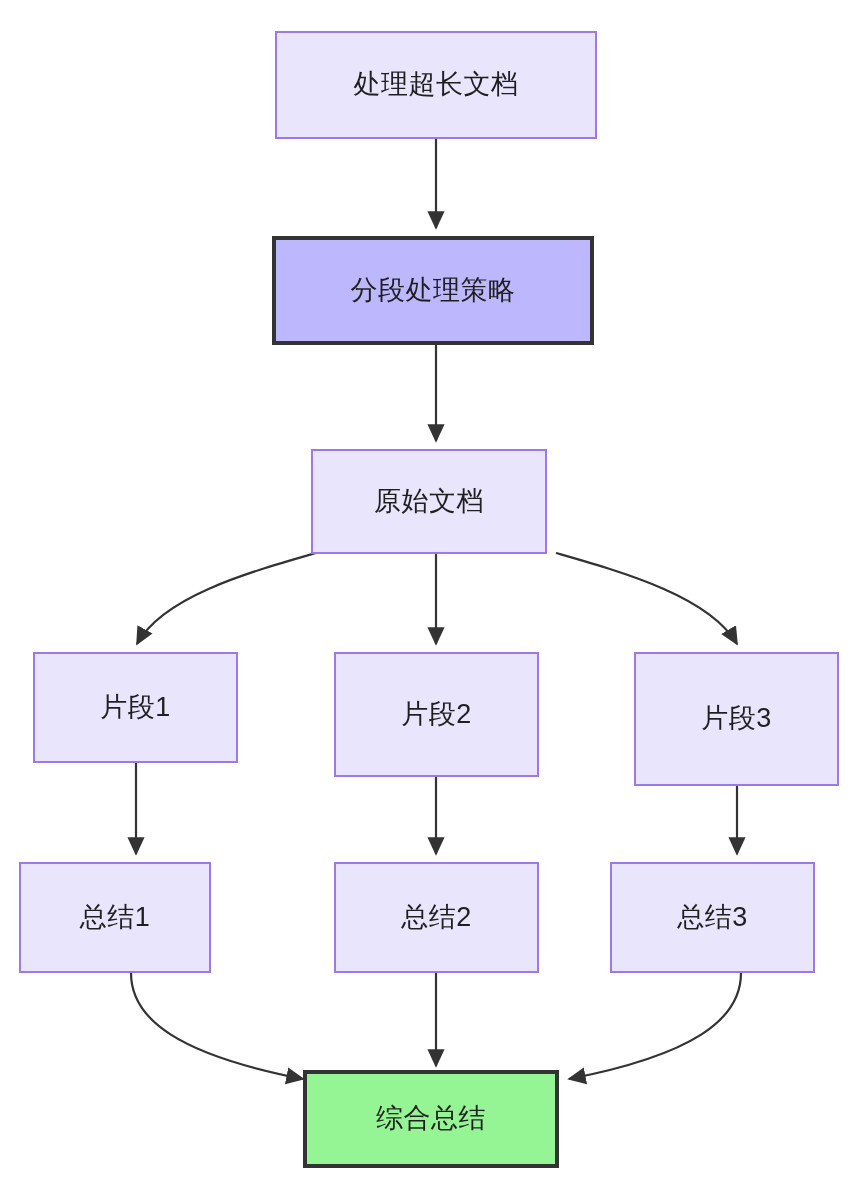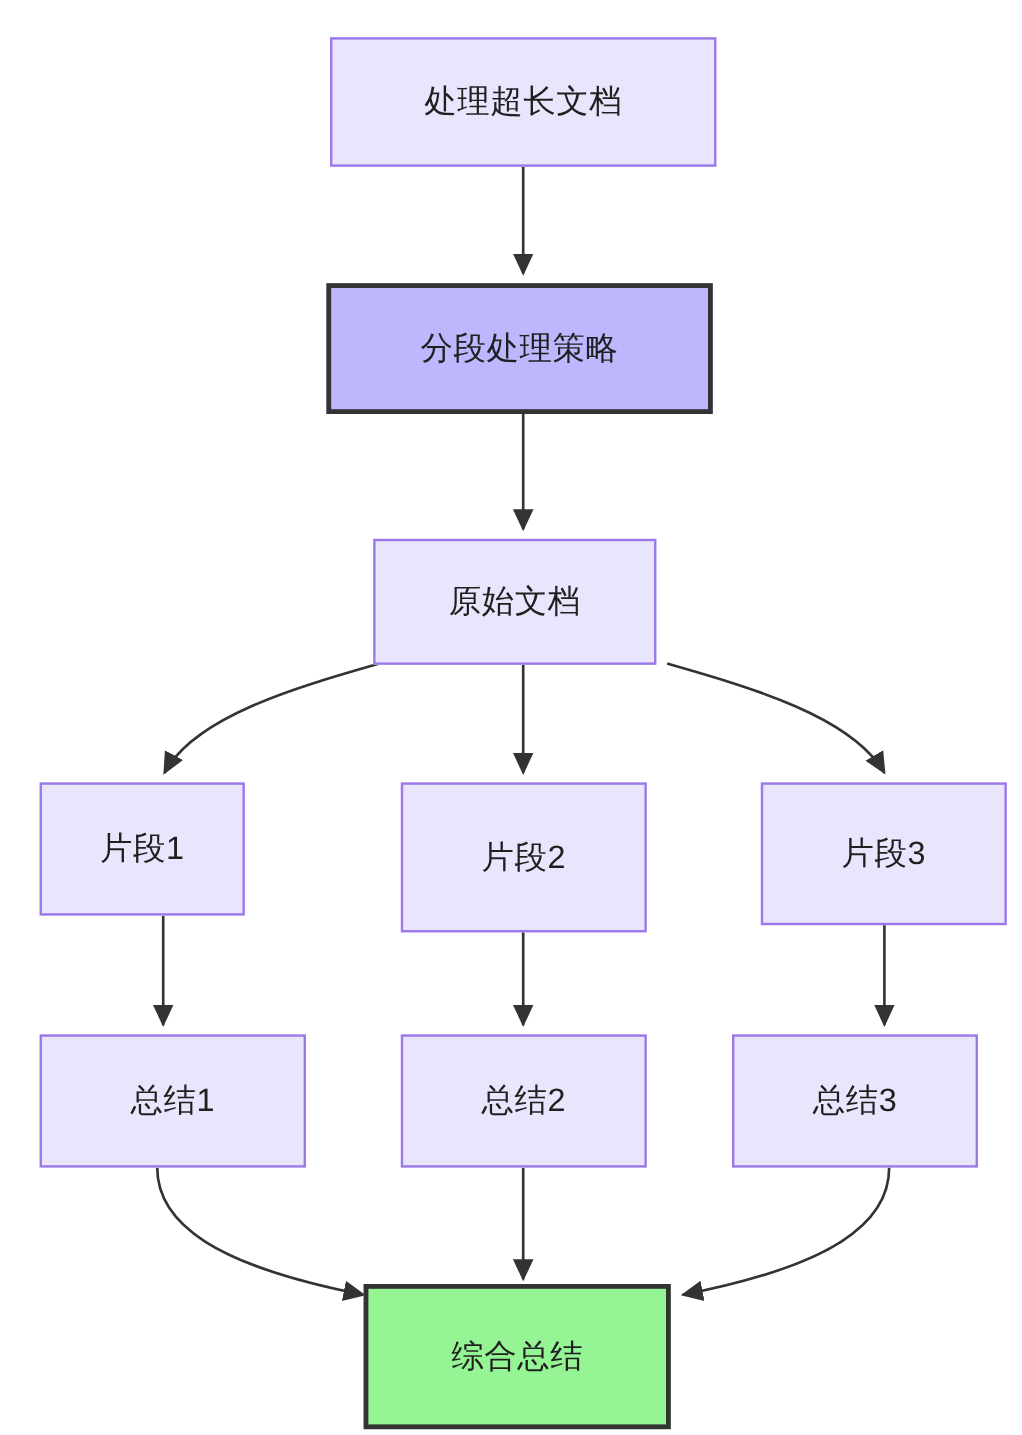--- a/index.html
+++ b/index.html
@@ -104,41 +104,41 @@
   </div>
 
   <div class="node" style="left:275px; top:31px; width:322px; height:108px;">
     <span class="node-label">处理超长文档</span>
   </div>
 
   <div class="node" style="left:311px; top:449px; width:236px; height:105px;">
     <span class="node-label">原始文档</span>
   </div>
 
-  <div class="node" style="left:33px; top:652px; width:171px; height:111px;">
+  <div class="node" style="left:33px; top:652px; width:205px; height:111px;">
     <span class="node-label">片段1</span>
   </div>
 
   <div class="node" style="left:334px; top:652px; width:205px; height:125px;">
     <span class="node-label">片段2</span>
   </div>
 
-  <div class="node" style="left:634px; top:652px; width:205px; height:119px;">
+  <div class="node" style="left:634px; top:652px; width:205px; height:134px;">
     <span class="node-label">片段3</span>
   </div>
 
-  <div class="node" style="left:33px; top:862px; width:222px; height:111px;">
+  <div class="node" style="left:19px; top:862px; width:192px; height:111px;">
     <span class="node-label">总结1</span>
   </div>
 
   <div class="node" style="left:334px; top:862px; width:205px; height:111px;text-align:right;">
     <span class="node-label">总结2</span>
   </div>
 
   <div class="node" style="left:610px; top:862px; width:205px; height:111px;">
     <span class="node-label">总结3</span>
   </div>
 
-  <div class="node terminal" style="left:303px; top:1070px; width:256px; height:121px;">
+  <div class="node terminal" style="left:303px; top:1070px; width:256px; height:98px;">
     <span class="node-label">综合总结</span>
   </div>
 
 </div>
 
 </body></html>

